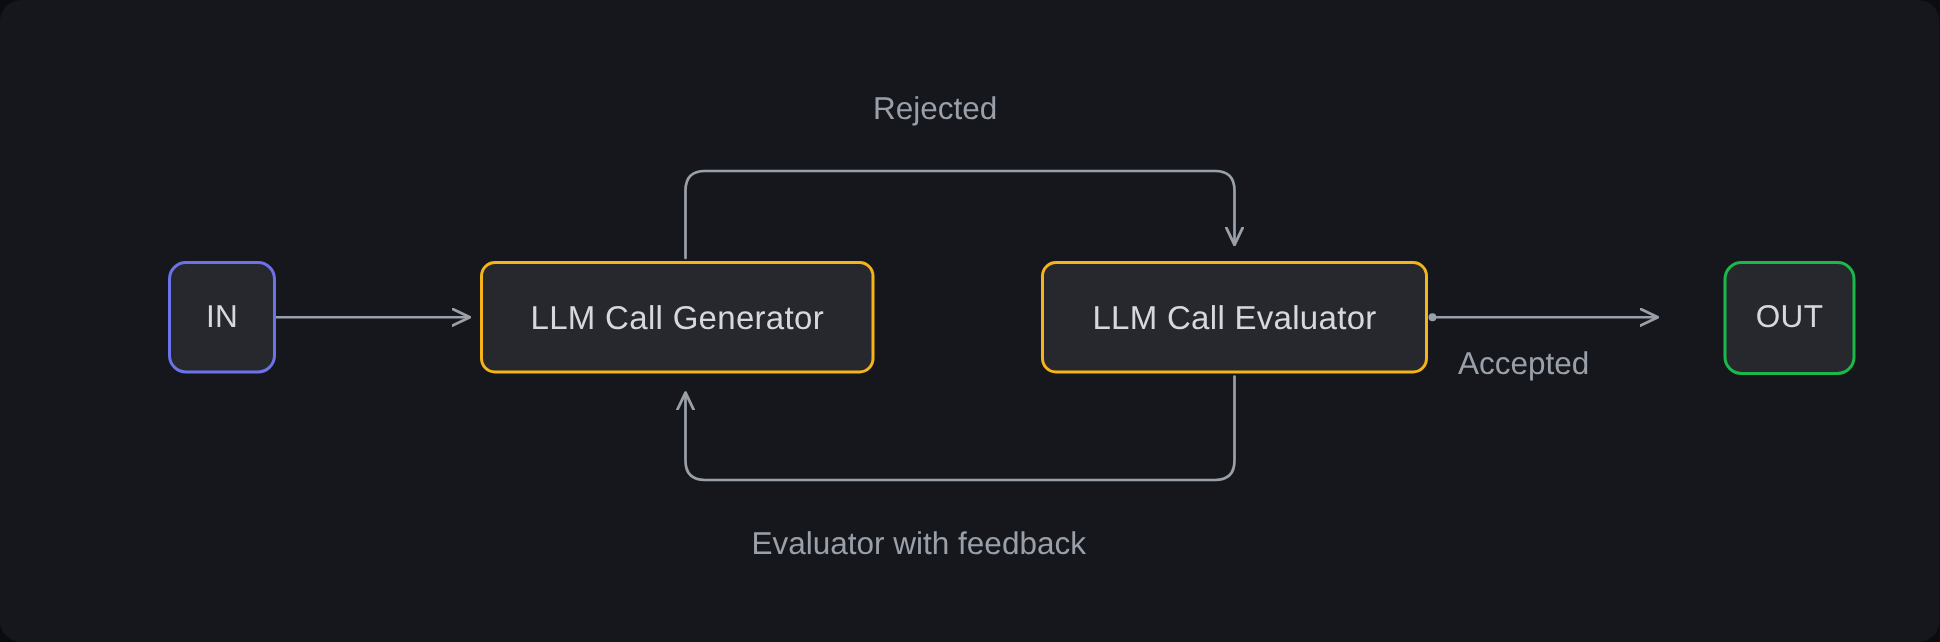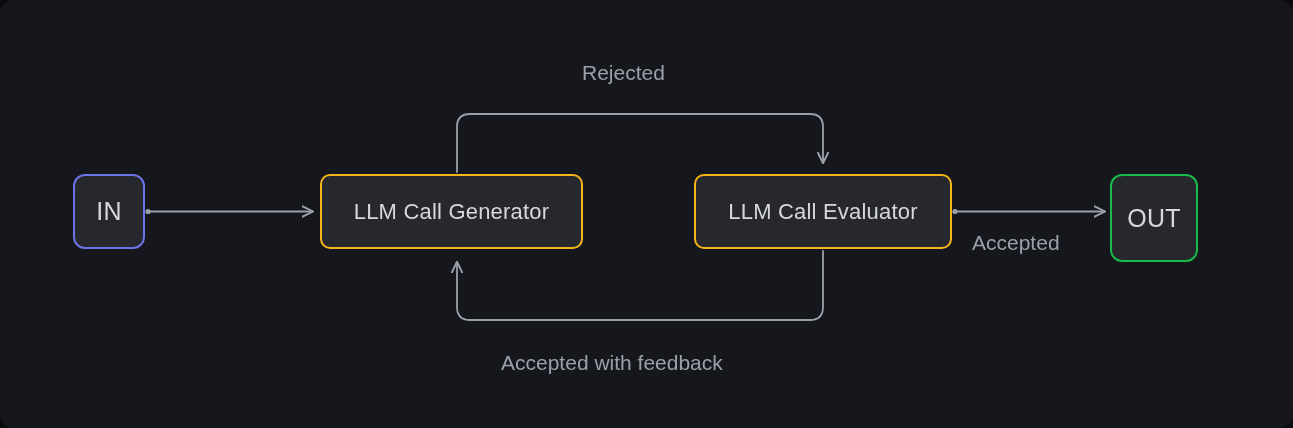--- a/index.html
+++ b/index.html
@@ -39,22 +39,23 @@
     border-radius: 10px;
     border-width: 2px;
     border-style: solid;
     color: #d6d8dc;
     font-size: 22px;
     letter-spacing: 0.2px;
     white-space: nowrap;
     user-select: none;
   }
   .node.small {
-    font-size: 25px;
+    font-size: 21px;
     border-radius: 12px;
+    margin-left: 39px;
   }
   #node-in {
     left: 73px;
     top: 174px;
     width: 72px;
     height: 75px;
     border-color: #6c72e8;
   }
   #node-generator {
     left: 320px;
@@ -67,21 +68,21 @@
     left: 694px;
     top: 174px;
     width: 258px;
     height: 75px;
     border-color: #f4b41a;
   }
   #node-out {
     left: 1110px;
     top: 174px;
     width: 88px;
-    height: 88px;
+    height: 76px;
     border-color: #1bb94a;
   }
   .edge-label {
     position: absolute;
     color: #9aa0a9;
     font-size: 21px;
     white-space: nowrap;
     user-select: none;
   }
   #label-solution {
@@ -132,17 +133,17 @@
   <div class="node small" id="node-in">IN</div>
 
   <div class="node" id="node-generator">LLM Call Generator</div>
 
   <div class="node" id="node-evaluator">LLM Call Evaluator</div>
 
   <div class="node small" id="node-out">OUT</div>
 
   <div class="edge-label" id="label-solution">Rejected</div>
 
-  <div class="edge-label" id="label-rejected">Accepted with feedback</div>
+  <div class="edge-label" id="label-rejected">Evaluator with feedback</div>
 
   <div class="edge-label" id="label-accepted">Accepted</div>
 
 </div>
 
 </body></html>

